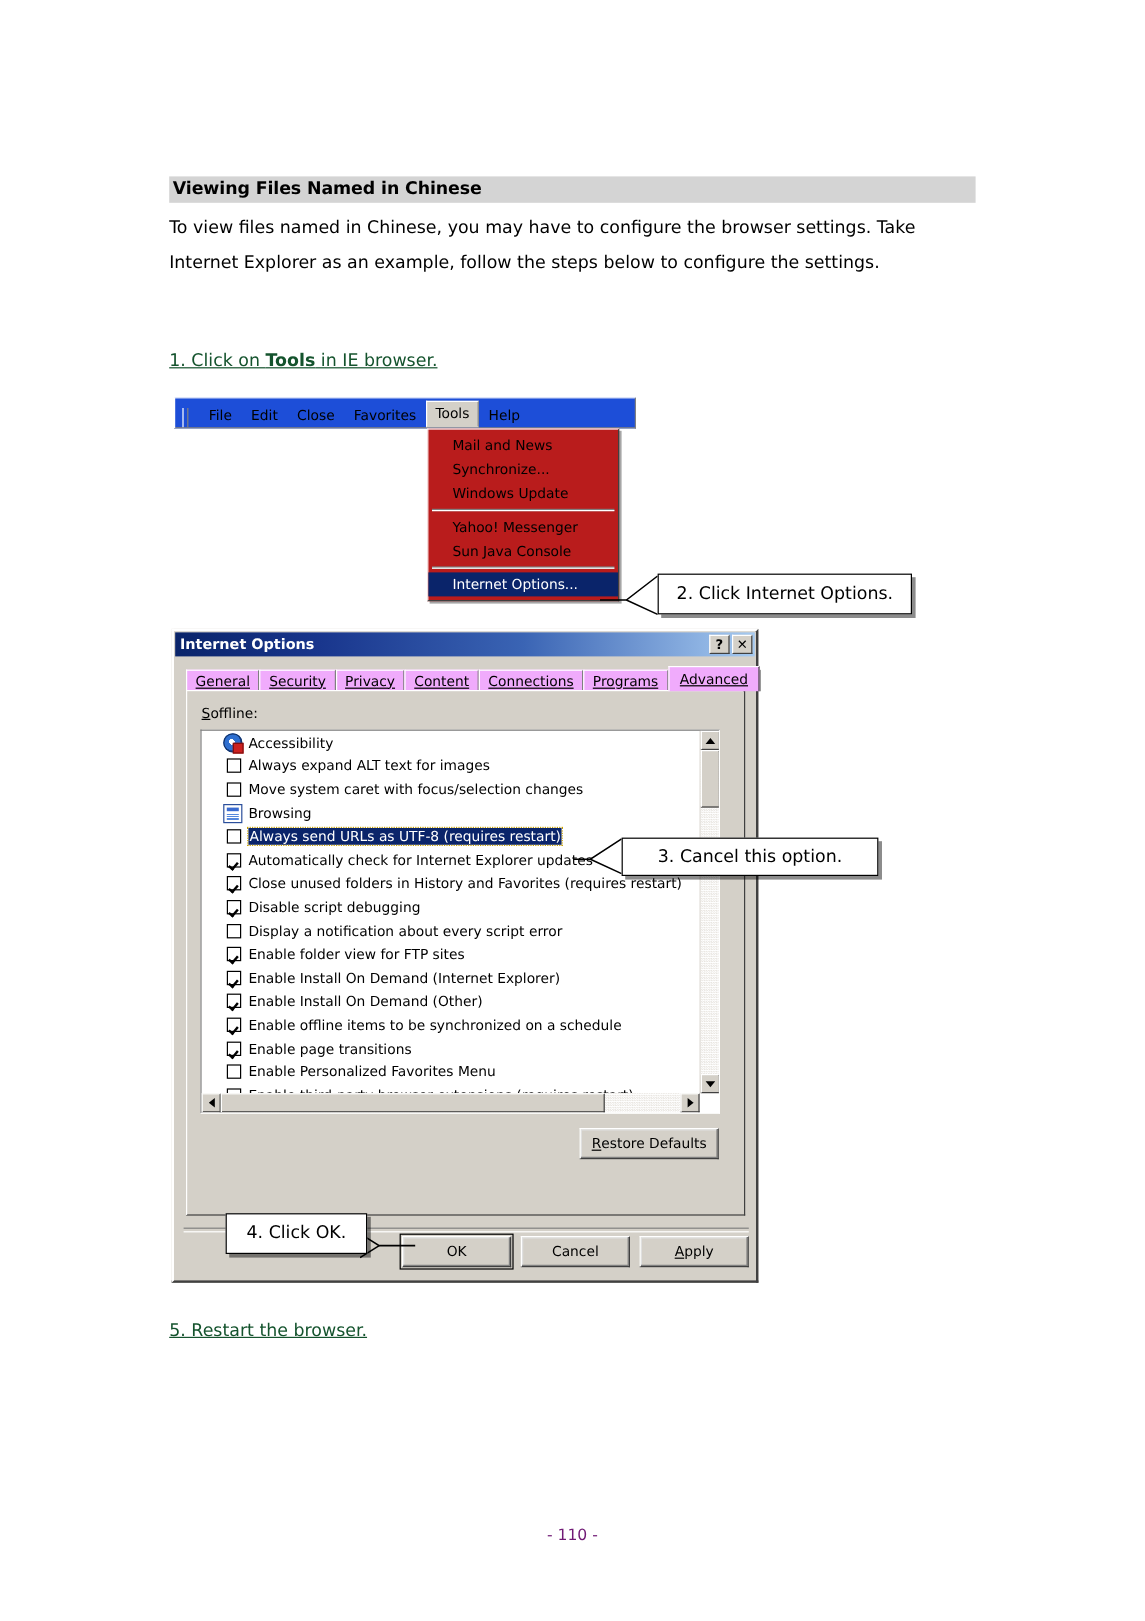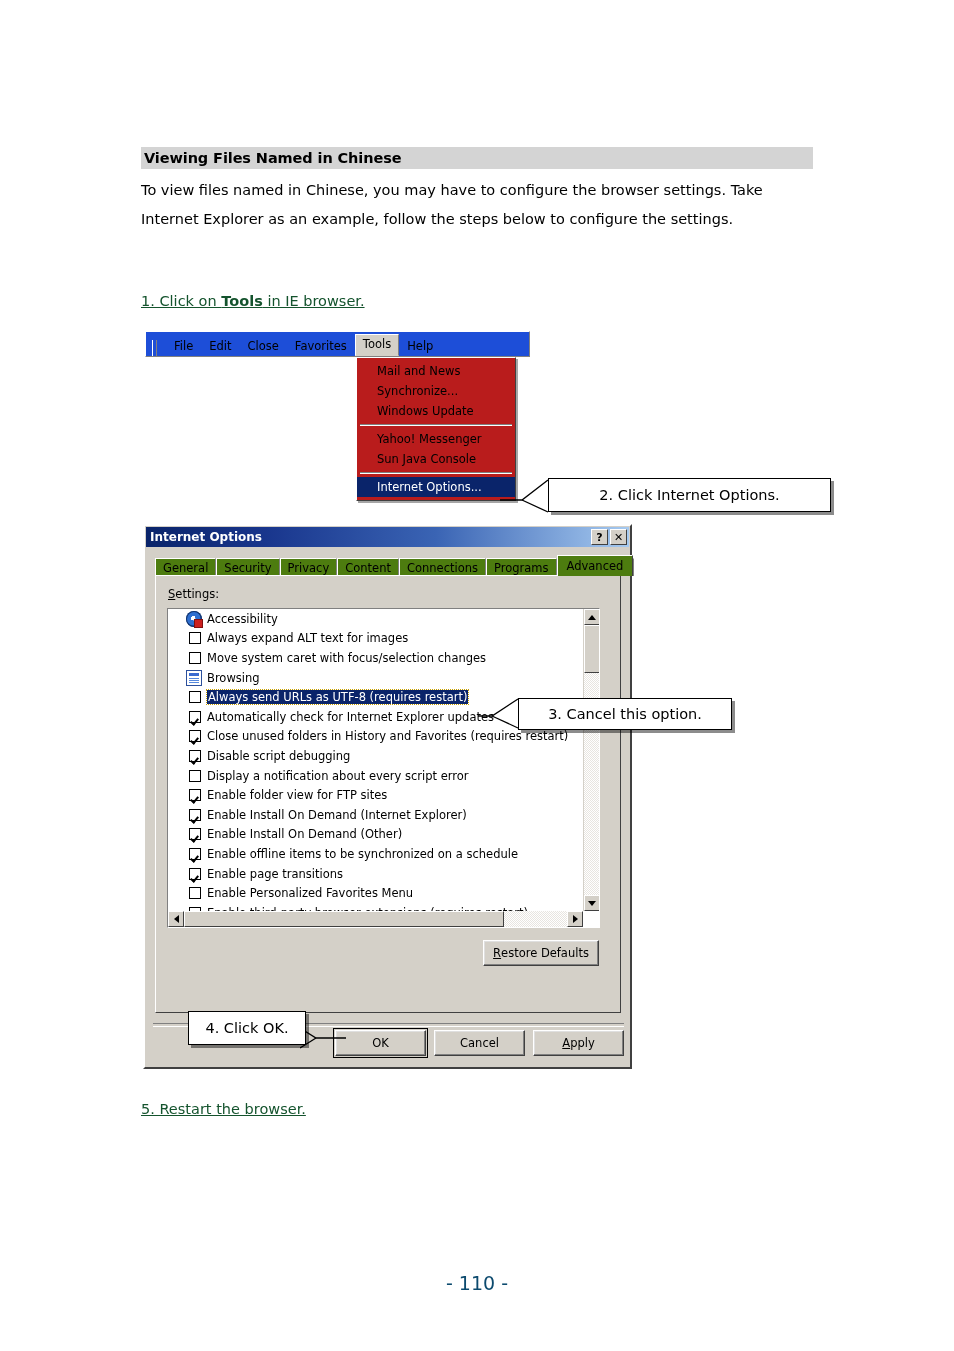--- a/index.html
+++ b/index.html
@@ -51,22 +51,22 @@
   }
   .step-line b { font-weight: bold; }
   #step1 { top: 293px; }
   #step5 { top: 1101px; }
   .page-number {
     position: absolute;
     top: 1272px;
     left: 0;
     width: 954px;
     text-align: center;
-    font-size: 19px;
-    color: #0c4a6e;
+    font-size: 13px;
+    color: #701a75;
   }
 
   
   .menubar-shot {
     position: absolute;
     left: 145px;
     top: 331px;
     width: 385px;
     height: 26px;
     background: #1d4ed8;
@@ -148,21 +148,21 @@
     box-shadow: 3px 3px 0 rgba(0,0,0,0.45);
     font-family: "DejaVu Sans", sans-serif;
     font-size: 14.5px;
     color: #000;
     display: flex;
     align-items: center;
     justify-content: center;
     z-index: 30;
     box-sizing: border-box;
   }
-  #callout2 { left: 548px; top: 478px; width: 283px; height: 34px; }
+  #callout2 { left: 548px; top: 478px; width: 212px; height: 34px; }
   #callout3 { left: 518px; top: 698px; width: 214px; height: 32px; }
   #callout4 { left: 188px; top: 1011px; width: 118px; height: 34px; }
 
   .leader { position: absolute; z-index: 29; }
 
   
   .dialog {
     position: absolute;
     left: 143px;
     top: 524px;
@@ -218,30 +218,31 @@
     top: 30px;
     width: 466px;
     height: 20px;
     display: flex;
     align-items: flex-end;
   }
   .tab {
     font-family: "DejaVu Sans", sans-serif;
     font-size: 11.5px;
     color: #000;
-    background: #4d7c0f;
+    background: #f0abfc;
     padding: 2px 7px 2px 7px;
     height: 18px;
     box-sizing: border-box;
     border-top: 1px solid #ffffff;
     border-left: 1px solid #ffffff;
     border-right: 1px solid #808080;
     white-space: nowrap;
     display: flex;
     align-items: center;
+    text-decoration: underline;
   }
   .tab.active {
     height: 21px;
     margin-top: -3px;
     padding: 3px 9px 3px 9px;
     border-top: 1px solid #ffffff;
     border-left: 1px solid #ffffff;
     border-right: 1px solid #404040;
     z-index: 3;
     position: relative;
@@ -513,21 +514,21 @@
     <div class="tab">Security</div>
     <div class="tab">Privacy</div>
     <div class="tab">Content</div>
     <div class="tab">Connections</div>
     <div class="tab">Programs</div>
     <div class="tab active">Advanced</div>
     <div class="tab-end"></div>
   </div>
 
   <div class="tabpanel">
-    <div class="settings-label"><u>S</u><span>ettings:</span></div>
+    <div class="settings-label"><u>S</u><span>offline:</span></div>
 
     <div class="listbox">
       <div class="list-inner">
 
         <div class="list-row group">
           <span class="grp-icon ie-ico"></span>
           <span>Accessibility</span>
         </div>
 
         <div class="list-row">

